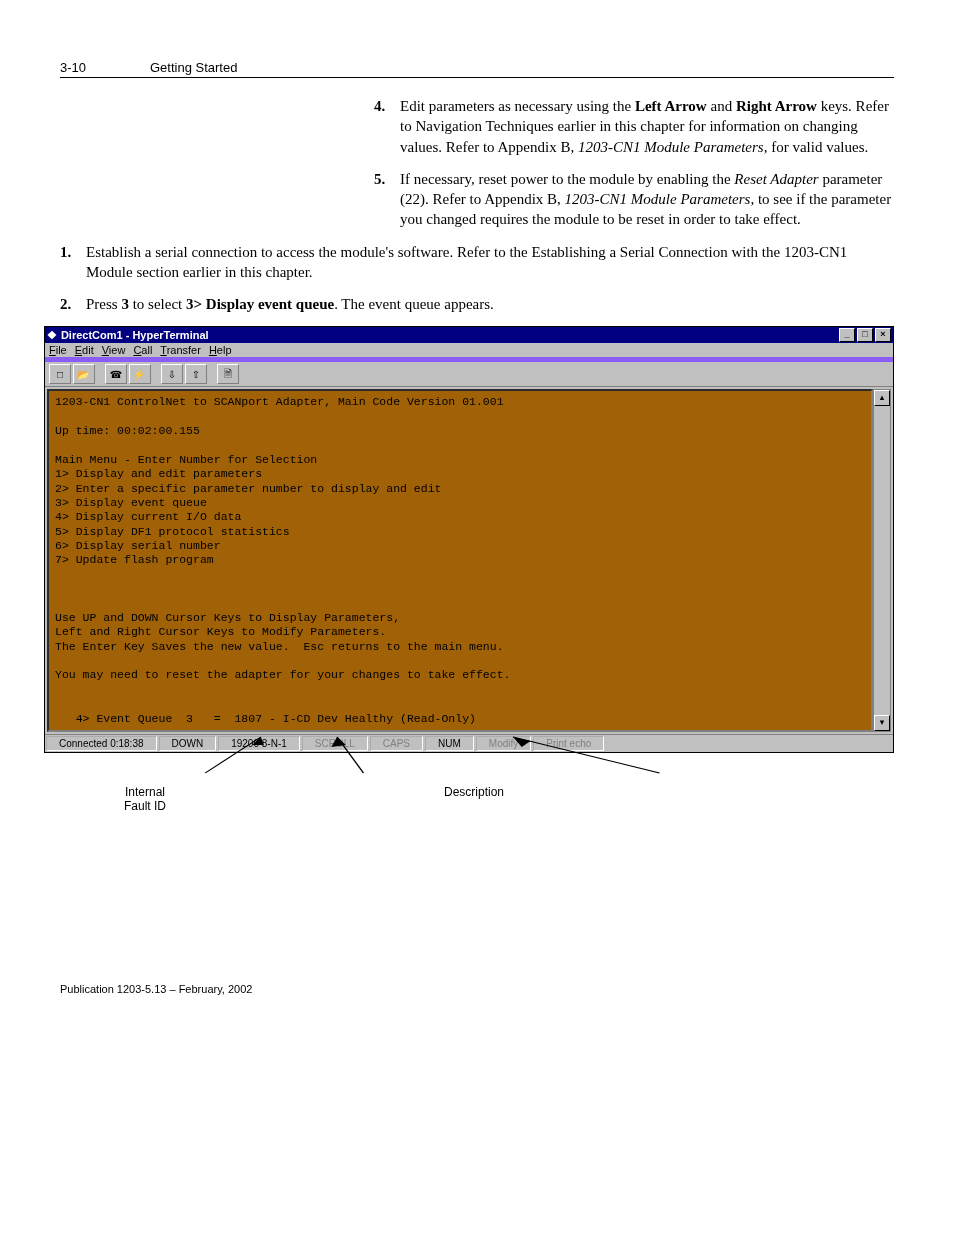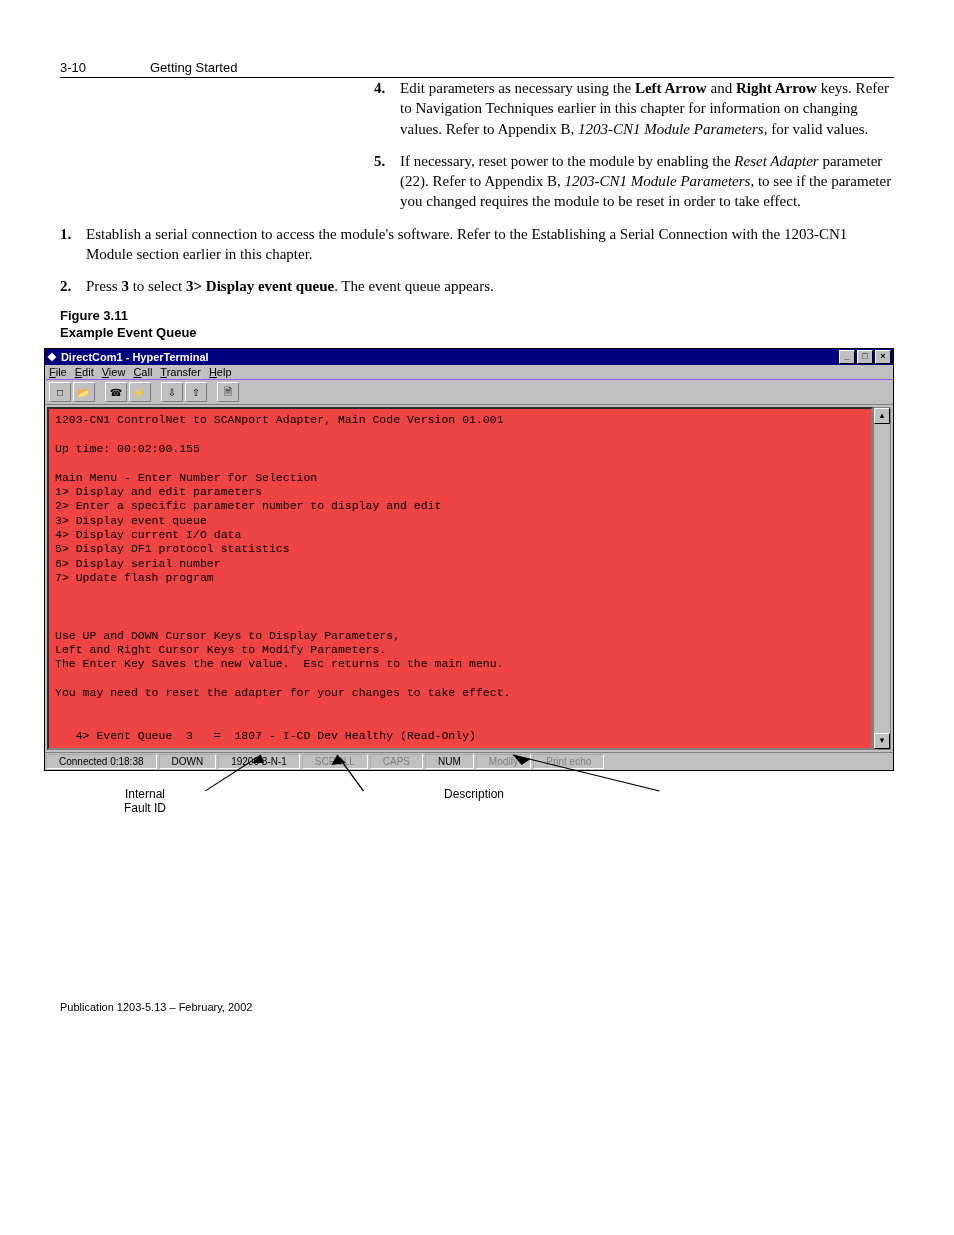--- a/index.html
+++ b/index.html
@@ -10,20 +10,21 @@
     margin: 0;
     padding: 60px 60px 40px 60px;
     width: 954px;
     box-sizing: border-box;
   }
   .header-row {
     display: flex;
     align-items: baseline;
     border-bottom: 1.5px solid #000;
     padding-bottom: 2px;
+    margin-bottom: 18px;
     font-family: Arial, Helvetica, sans-serif;
     font-size: 13px;
   }
   .page-num { width: 90px; }
   .section-name { }
   .two-col {
     display: flex;
     gap: 24px;
   }
   .left-col {
@@ -93,21 +94,21 @@
     font-size: 9px;
     line-height: 10px;
     text-align: center;
     color: #000;
     font-family: Arial;
   }
   .ht-menu {
     background: #c0c0c0;
     padding: 1px 4px;
     font-size: 11px;
-    border-bottom: 1px solid #8b5cf6;
+    border-bottom: 5px solid #8b5cf6;
   }
   .ht-menu span { margin-right: 8px; }
   .ht-menu span u { text-decoration: underline; }
   .ht-toolbar {
     background: #c0c0c0;
     padding: 2px 4px;
     border-bottom: 1px solid #808080;
     display: flex;
     gap: 2px;
   }
@@ -123,21 +124,21 @@
     font-size: 10px;
   }
   .ht-tbtn.sep { border: none; width: 6px; }
   .ht-term-wrap {
     display: flex;
     background: #c0c0c0;
     padding: 2px;
   }
   .ht-term {
     flex: 1;
-    background: #ef4444;
+    background: #a16207;
     border: 2px inset #808080;
     font-family: "Courier New", monospace;
     font-size: 11.5px;
     line-height: 1.25;
     padding: 4px 6px;
     white-space: pre;
     color: #000;
     overflow: hidden;
   }
   .ht-scroll {
@@ -183,21 +184,21 @@
   .ann-svg {
     position: absolute;
     top: -18px;
     left: 0;
     width: 100%;
     height: 40px;
     pointer-events: none;
   }
   .ann-label {
     position: absolute;
-    top: 16px;
+    top: 32px;
     white-space: nowrap;
   }
   .ann-fault { left: 80px; text-align: center; }
   .ann-level { left: 190px; }
   .ann-desc  { left: 400px; }
   .footer {
     font-family: Arial, Helvetica, sans-serif;
     font-size: 11px;
     margin-top: 140px;
   }
@@ -234,24 +235,20 @@
         <li>
           <span class="num">1.</span>
           <span class="txt">Establish a serial connection to access the module's software. Refer to the Establishing a Serial Connection with the 1203-CN1 Module section earlier in this chapter.</span>
         </li>
         <li>
           <span class="num">2.</span>
           <span class="txt">Press <b>3</b> to select <b>3&gt; Display event queue</b>. The event queue appears.</span>
         </li>
       </ol>
 
-    <div class="fig-label">
-      <span>Figure 3.11</span><br>
-      <span>Example Event Queue</span>
-    </div>
 
     <div class="hyperterm">
       <div class="ht-title">
         <div class="ht-title-left">
           <span>❖</span>
           <span>DirectCom1 - HyperTerminal</span>
         </div>
         <div class="ht-sys-icons">
           <span class="ht-sys-btn">_</span>
           <span class="ht-sys-btn">□</span>

